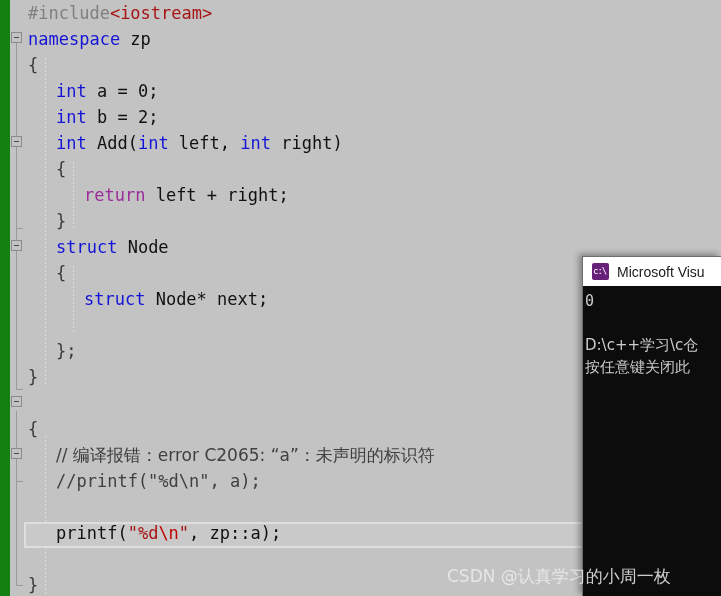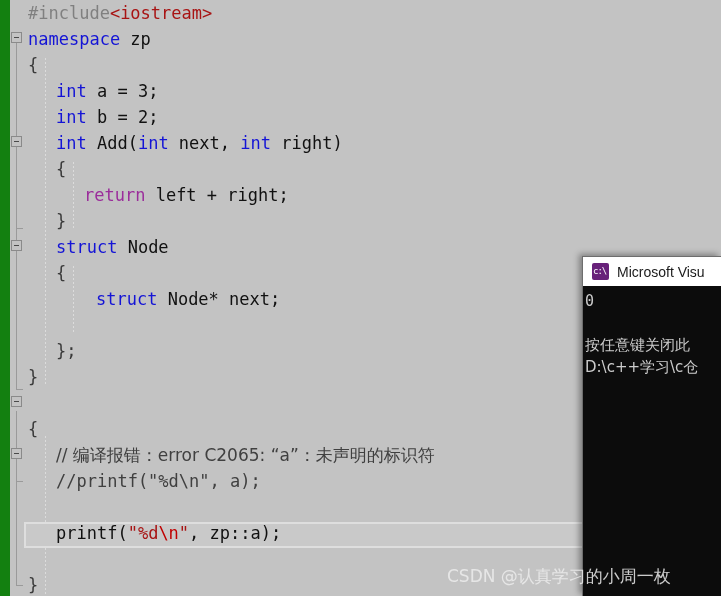--- a/index.html
+++ b/index.html
@@ -159,41 +159,41 @@
   <div class="guide" style="left:45px;top:436px;height:160px;"></div>
   <div class="guide" style="left:73px;top:162px;height:66px;"></div>
   <div class="guide" style="left:73px;top:266px;height:66px;"></div>
 
   <div class="cur-line" style="top:522px;"></div>
 
   <div class="code" id="code-lines">
       <div class="line" style="top: 26px; left: 28px;"><span class="kw">namespace</span><span> zp</span></div>
       <div class="line" style="top: 0px; left: 28px;"><span class="pre">#include</span><span class="str">&lt;iostream&gt;</span></div>
       <div class="line" style="top: 52px; left: 28px;"><span class="pun">{</span></div>
-      <div class="line" style="top: 78px; left: 56px;"><span class="kw">int</span><span> a = 3;</span></div>
+      <div class="line" style="top: 78px; left: 56px;"><span class="kw">int</span><span> a = 0;</span></div>
       <div class="line" style="top: 104px; left: 56px;"><span class="kw">int</span><span> b = 2;</span></div>
-      <div class="line" style="top: 130px; left: 56px;"><span class="kw">int</span><span> Add(</span><span class="kw">int</span><span> next, </span><span class="kw">int</span><span> right)</span></div>
+      <div class="line" style="top: 130px; left: 56px;"><span class="kw">int</span><span> Add(</span><span class="kw">int</span><span> left, </span><span class="kw">int</span><span> right)</span></div>
       <div class="line" style="top: 156px; left: 56px;"><span class="pun">{</span></div>
       <div class="line" style="top: 182px; left: 84px;"><span class="kw2">return</span><span> left + right;</span></div>
       <div class="line" style="top: 208px; left: 56px;"><span class="pun">}</span></div>
       <div class="line" style="top: 234px; left: 56px;"><span class="kw">struct</span><span> Node</span></div>
       <div class="line" style="top: 260px; left: 56px;"><span class="pun">{</span></div>
-      <div class="line" style="top: 286px; left: 96px; text-align: center;"><span class="kw">struct</span><span> Node* next;</span></div>
+      <div class="line" style="top: 286px; left: 84px; text-align: center;"><span class="kw">struct</span><span> Node* next;</span></div>
       <div class="line" style="top: 338px; left: 56px;"><span class="pun">};</span></div>
       <div class="line" style="top: 364px; left: 28px;"><span class="pun">}</span></div>
       <div class="line" style="top: 416px; left: 28px;"><span class="pun">{</span></div>
       <div class="line" style="top: 442px; left: 56px;"><span class="cmt cjk">// 编译报错：error C2065: “a”：未声明的标识符</span></div>
       <div class="line" style="top: 468px; left: 56px;"><span class="cmt">//printf("%d\n", a);</span></div>
       <div class="line" style="top: 494px; left: 56px;"></div>
       <div class="line" style="top: 520px; left: 56px;"><span>printf(</span><span class="str">"%d</span><span class="esc">\n</span><span class="str">"</span><span>, zp::a);</span></div>
       <div class="line" style="top: 572px; left: 28px;"><span class="pun">}</span></div>
     </div>
 </div>
 
 <div id="console">
   <div class="titlebar">
     <div class="app-icon"></div>
     <div class="title-text">Microsoft Visu</div>
   </div>
-  <div class="screen" id="console-output"><div>0</div><div class="spacer"></div><div class="cjkline">按任意键关闭此</div><div class="cjkline">D:\c++学习\c仓</div></div>
+  <div class="screen" id="console-output"><div>0</div><div class="spacer"></div><div class="cjkline">D:\c++学习\c仓</div><div class="cjkline">按任意键关闭此</div></div>
 </div>
 
 <div id="watermark">CSDN @认真学习的小周一枚</div>
 
 </body></html>

